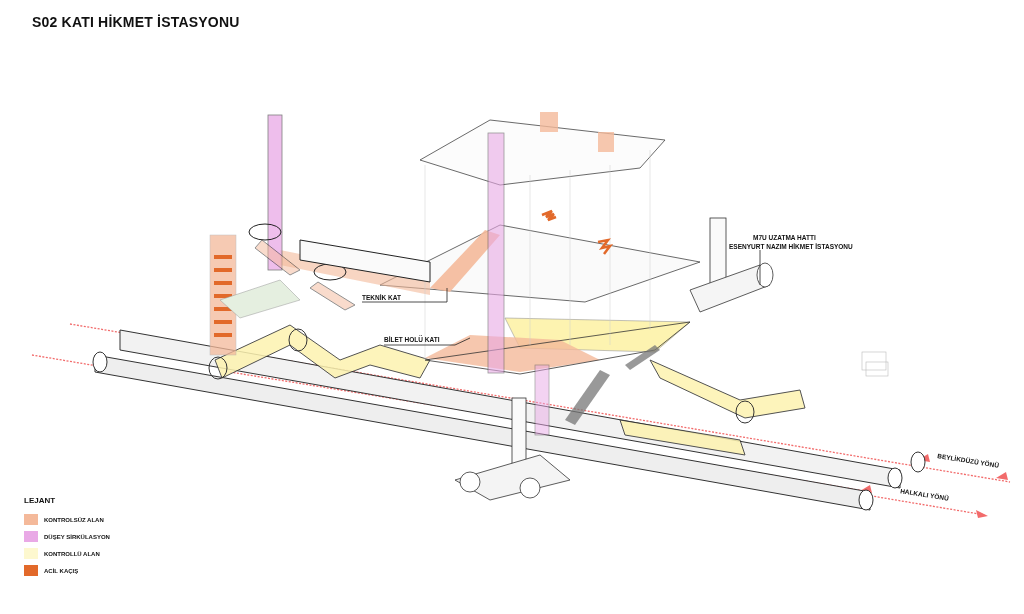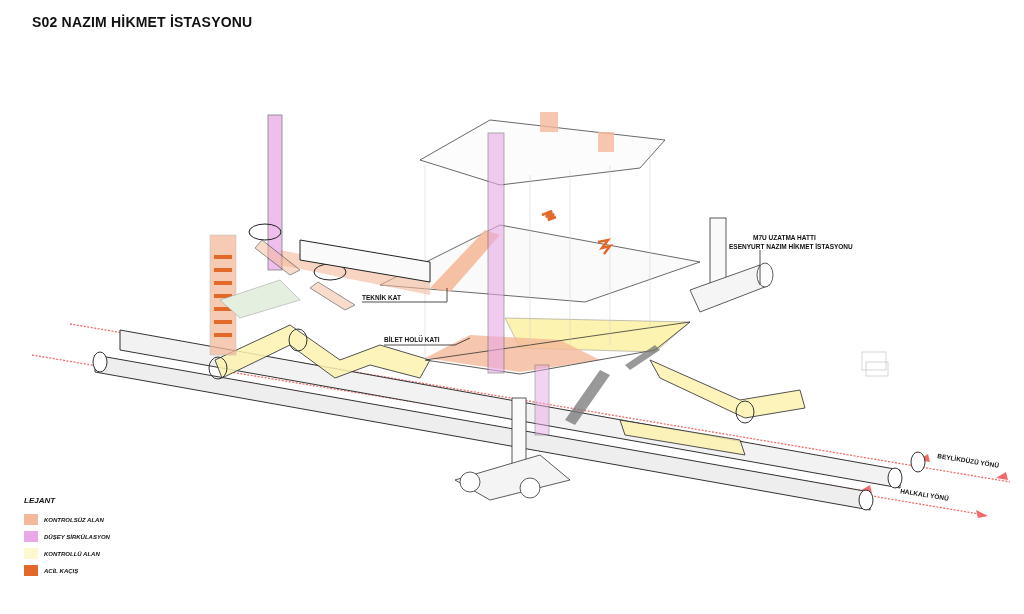--- a/index.html
+++ b/index.html
@@ -1,29 +1,29 @@
 <!DOCTYPE html>
 <html><head>
 <meta charset="utf-8">
 <style>
   html, body { margin:0; padding:0; background:#ffffff; }
   body { width:1024px; height:614px; position:relative; overflow:hidden; font-family:"Liberation Sans", sans-serif; }
   .title { position:absolute; left:32px; top:14px; font-weight:bold; font-size:14px; color:#111; letter-spacing:0.2px; }
   .label { position:absolute; font-weight:bold; font-size:6.5px; color:#111; white-space:nowrap; }
-  .legend { position:absolute; left:24px; top:496px;font-style:italic; }
+  .legend { position:absolute; left:24px; top:496px; }
   .legend-title { font-weight:bold; font-size:8px; color:#111; margin-bottom:6px; }
   .legend-item { display:flex; align-items:center; height:17px; }
   .swatch { width:14px; height:11px; margin-right:6px; }
   .legend-label { font-weight:bold; font-size:6px; color:#111; }
   svg.drawing { position:absolute; left:0; top:0; }
 </style>
 </head>
 <body>
 
-<div class="title">S02 NAZIM HİKMET İSTASYONU</div>
+<div class="title">S02 KATI HİKMET İSTASYONU</div>
 
 <svg class="drawing" width="1024" height="614" viewBox="0 0 1024 614">
 
   <g stroke="#f26b6b" stroke-width="1.3" stroke-dasharray="2 1.5" fill="none">
     <line x1="70" y1="324" x2="1010" y2="482"></line>
     <line x1="32" y1="355" x2="985" y2="515"></line>
     <line x1="230" y1="372" x2="880" y2="478"></line>
     <line x1="240" y1="385" x2="870" y2="492"></line>
   </g>
 

